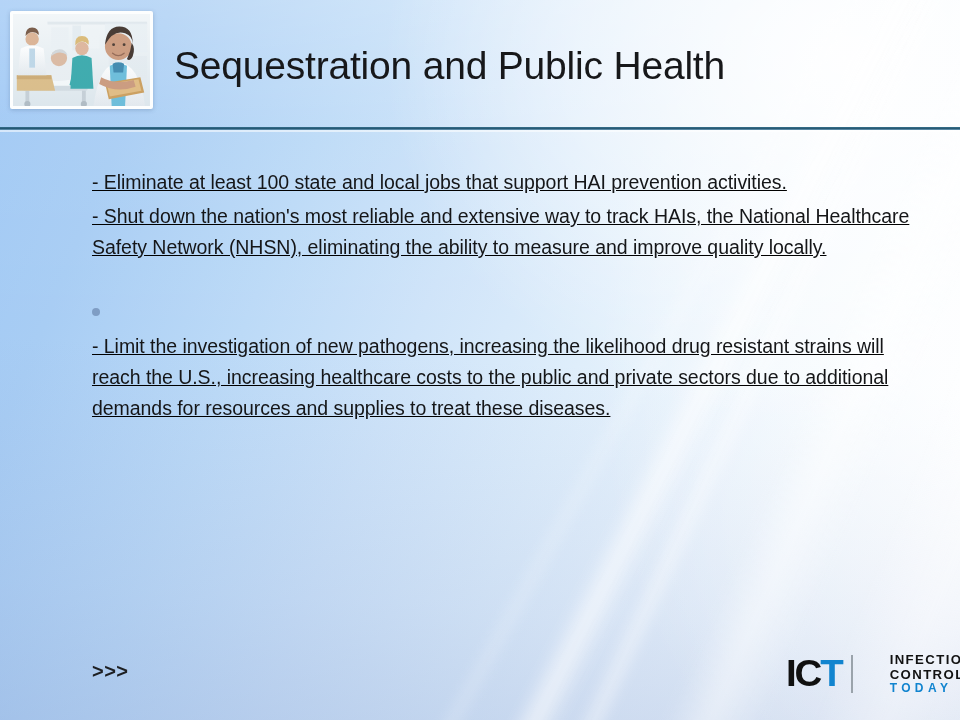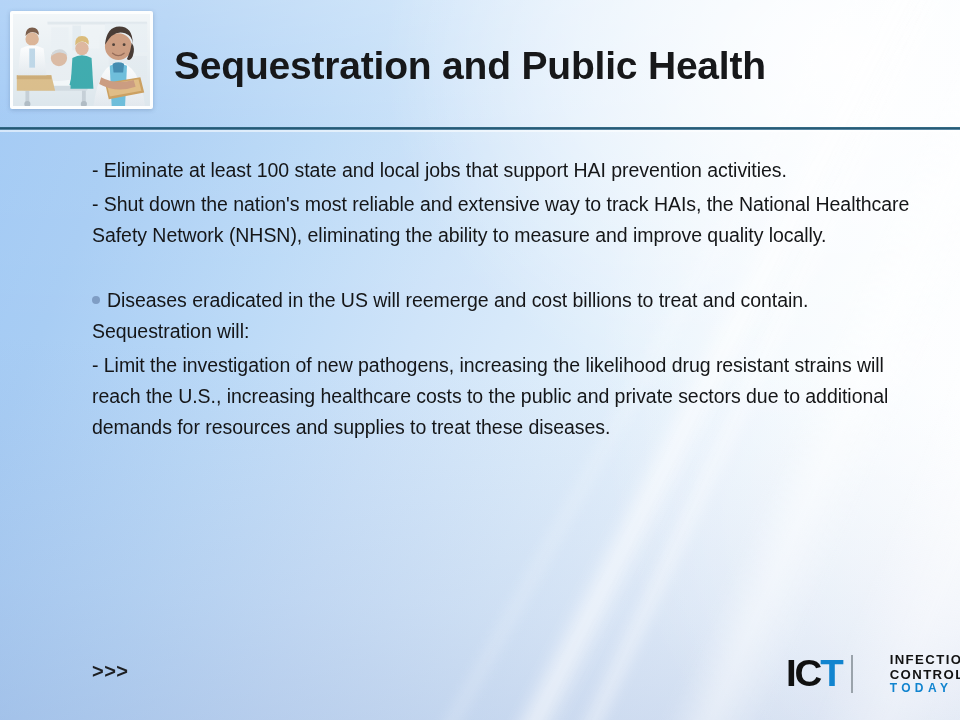--- a/index.html
+++ b/index.html
@@ -83,21 +83,21 @@
     box-shadow: 0 1px 4px rgba(60,90,130,0.30);
     background: #eef3f6;
   }
   .photo-canvas { position: absolute; inset: 0; }
 
   .slide-title {
     position: absolute;
     left: 174px;
     top: 44px;
     font-size: 39px;
-    font-weight: 700;
+    font-weight: 400;
     color: #17181a;
     letter-spacing: -0.2px;
     white-space: nowrap;
   }
 
   .header-rule {
     position: absolute;
     left: 0;
     top: 127px;
     width: 960px;
@@ -111,22 +111,23 @@
     top: 130px;
     width: 960px;
     height: 2px;
     background: rgba(255,255,255,0.55);
   }
 
   
   .body-area {
     position: absolute;
     left: 92px;
-    top: 155px;
+    top: 167px;
     width: 818px;
+    text-decoration: underline;
   }
   .para {
     font-size: 19.5px;
     line-height: 31px;
     color: #151618;
     margin: 0 0 3px 0;
     letter-spacing: -0.05px;
   }
   .spacer-line { height: 31px; }
 
@@ -290,21 +291,21 @@
   </div>
 
   <div class="slide-title">Sequestration and Public Health</div>
   <div class="header-rule"></div>
   <div class="header-rule-hi"></div>
 
   <div class="body-area">
     <p class="para">- Eliminate at least 100 state and local jobs that support HAI prevention activities.</p>
     <p class="para">- Shut down the nation's most reliable and extensive way to track HAIs, the National Healthcare Safety Network (NHSN), eliminating the ability to measure and improve quality locally.</p>
     <div class="spacer-line"></div>
-    <p class="para bullet-para"><span class="bullet-dot"></span><span>Diseases eradicated in the US will reemerge and cost billions to treat and contain.  Sequestration will:</span></p>
+    <p class="para bullet-para"><span class="bullet-dot"></span></p>
     <p class="para">- Limit the investigation of new pathogens, increasing the likelihood drug resistant strains will reach the U.S., increasing healthcare costs to the public and private sectors due to additional demands for resources and supplies to treat these diseases.</p>
   </div>
 
   <div class="chevrons">&gt;&gt;&gt;</div>
 
   <div class="logo">
     <div class="logo-ict">
       <span class="l-i">I</span>
       <span class="l-c">C</span>
       <span class="l-t">T</span>

